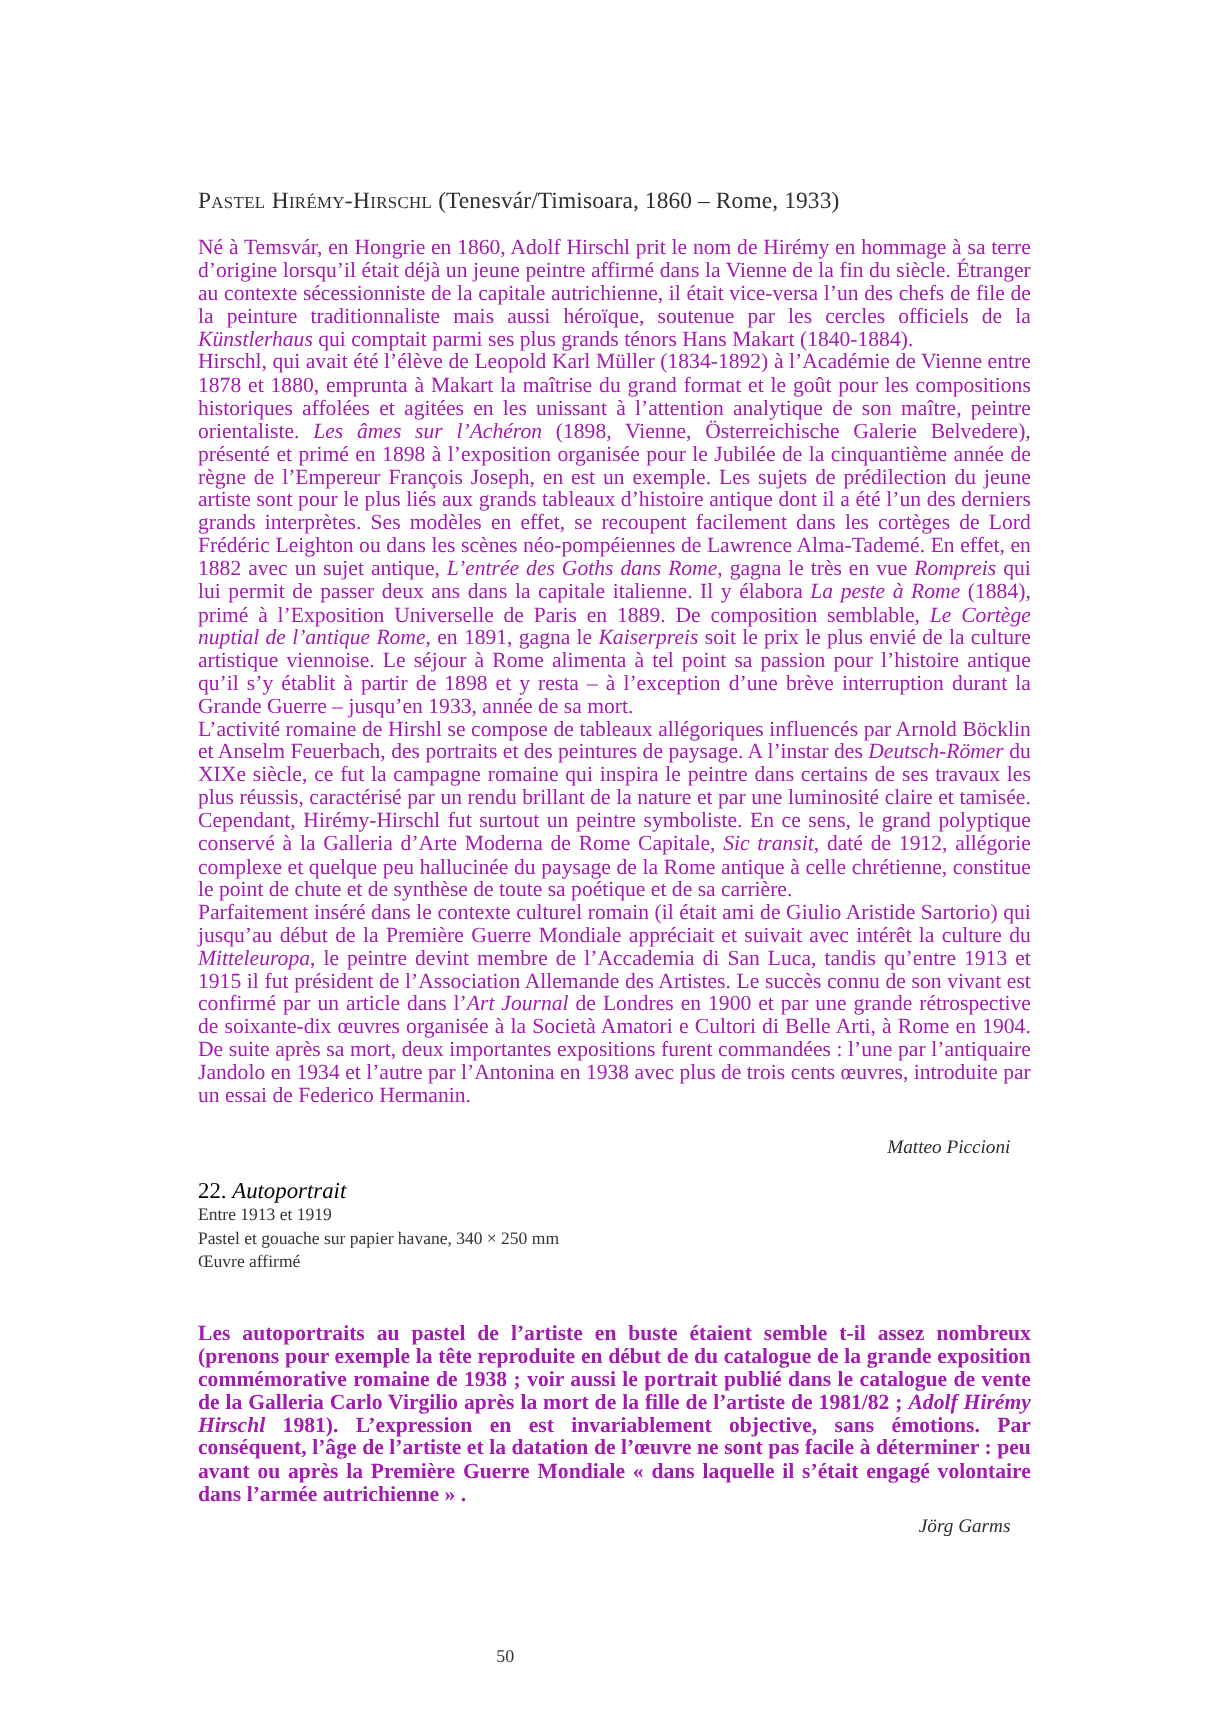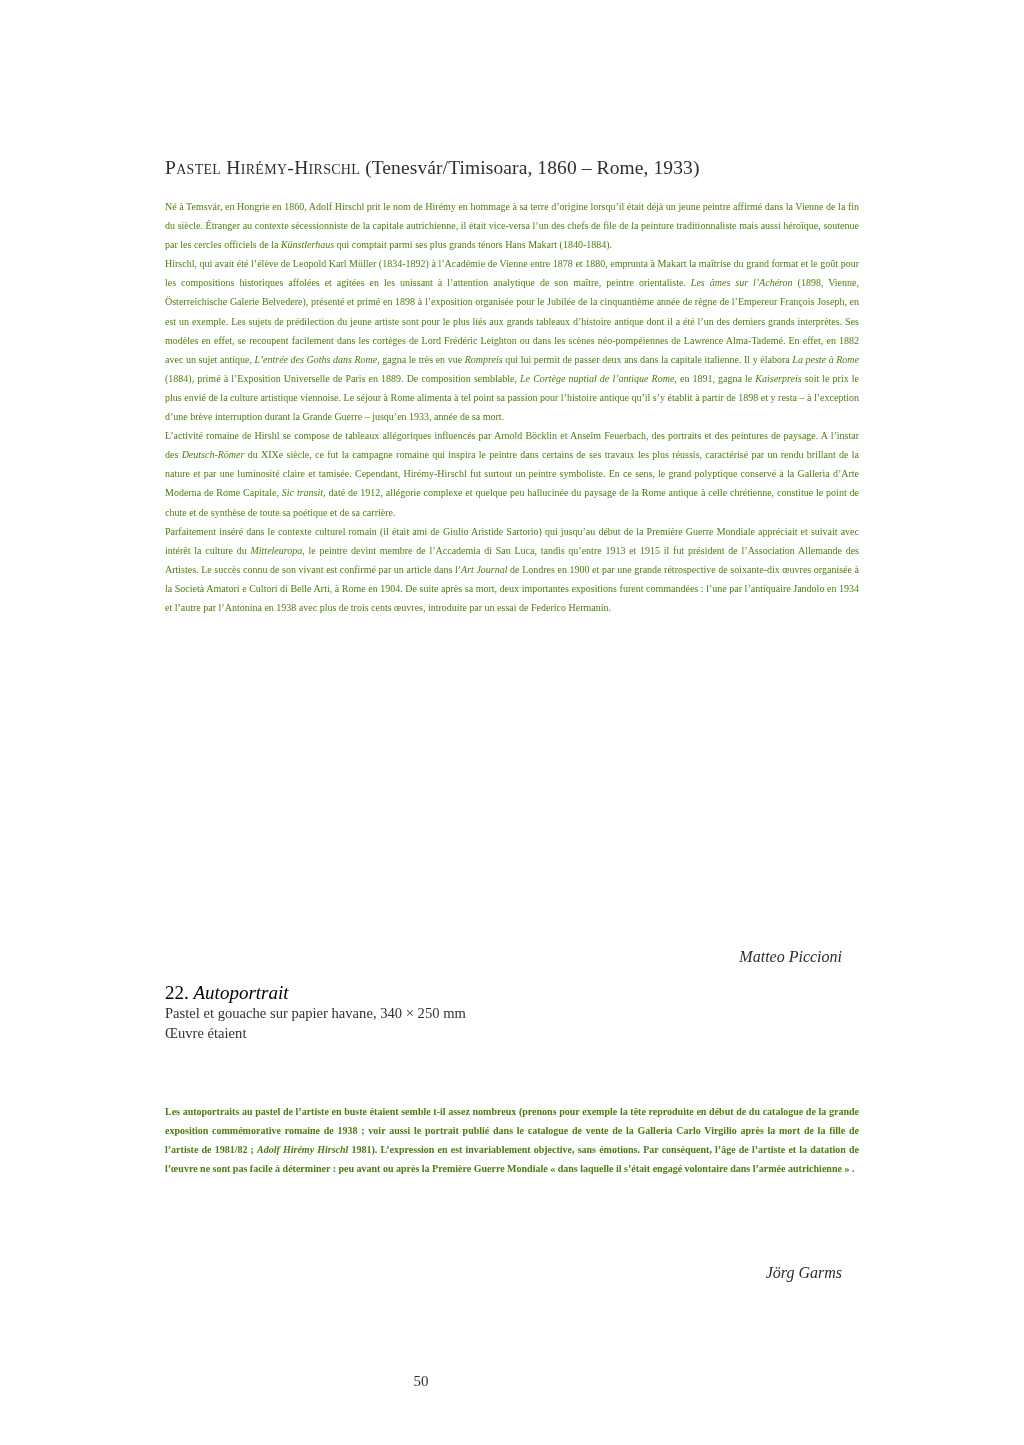--- a/index.html
+++ b/index.html
@@ -33,24 +33,24 @@
     letter-spacing: 0.1px;
   }
   .title .sc {
     font-variant: small-caps;
     letter-spacing: 0.3px;
   }
   .body-text {
     position: absolute;
     left: 0;
     width: 694px;
-    font-size: 10px;
+    font-size: 18px;
     line-height: 19.1px;
     text-align: justify;
-    color: #4d7c0f;
+    color: #a21caf;
     hyphens: none;
   }
   .body-text p {
     margin: 0;
     text-indent: 0;
   }
   .body-text i, .meta i { font-style: italic; }
   #essay { top: 197px; }
   .signature {
     position: absolute;
@@ -111,22 +111,23 @@
     </div>
 
   <div class="signature" id="sig1">Matteo Piccioni</div>
 
   <div class="entry-title">
     <span>22.</span>
     <span class="name">Autoportrait</span>
   </div>
 
   <div class="meta">
+    <div>Entre 1913 et 1919</div>
     <div>Pastel et gouache sur papier havane, 340 × 250 mm</div>
-    <div>Œuvre étaient</div>
+    <div>Œuvre affirmé</div>
   </div>
 
   <div class="body-text" id="commentary">
       <p><span>Les autoportraits au pastel de l’artiste en buste étaient semble t-il  assez nombreux (prenons pour exemple la tête reproduite en début de du catalogue de la grande exposition commémorative romaine de 1938 ; voir aussi le portrait publié dans le catalogue de vente de la Galleria Carlo Virgilio après la mort de la fille de l’artiste de 1981/82 ; </span><i>Adolf Hirémy Hirschl</i><span> 1981). L’expression en est invariablement objective, sans émotions. Par conséquent, l’âge de l’artiste et la datation de l’œuvre ne sont pas facile à déterminer : peu avant ou après la Première Guerre Mondiale « dans laquelle il s’était engagé volontaire dans l’armée autrichienne »  .</span></p>
     </div>
 
   <div class="signature" id="sig2">Jörg Garms</div>
 
 </div>
 

